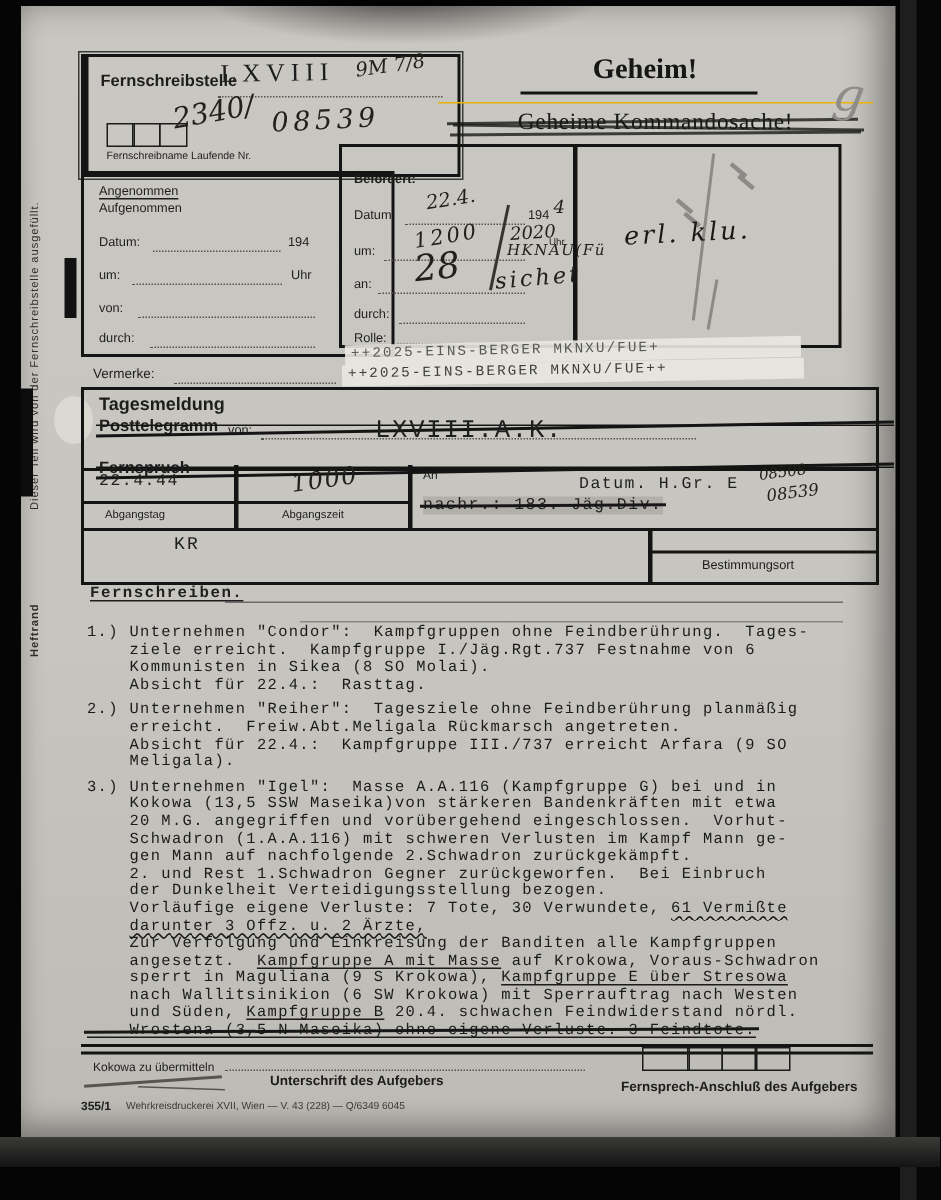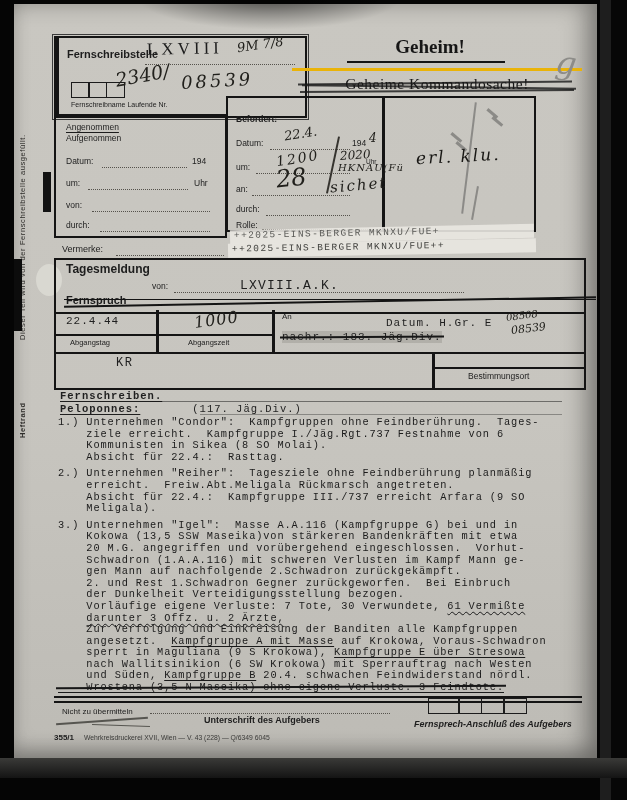--- a/index.html
+++ b/index.html
@@ -75,44 +75,44 @@
         <span style="width:17px;margin-left:-1.6px;"></span>
     </div>
     <div class="hw" style="position:absolute;left:56px;top:26px;font-size:19px;transform:rotate(-10deg);">2340/</div>
     <div class="hw" style="position:absolute;left:122px;top:32px;font-size:18px;letter-spacing:3px;transform:rotate(-3deg);">08539</div>
     <div class="lbl" style="left:12px;top:63px;font-size:7px;">Fernschreibname Laufende Nr.</div>
   </div>
 
   <div class="serif" style="position:absolute;left:355px;top:36px;width:150px;text-align:center;font-size:19px;font-weight:600;color:#161616;">Geheim!</div>
   <div class="hline" style="left:347px;top:61px;width:158px;height:1.5px;"></div>
 
-  <div class="serif" style="position:absolute;left:292px;top:68px;width:290px;height:26px;border-top:3px solid #eab308;text-align:center;font-size:15.5px;line-height:25px;letter-spacing:.5px;color:#181818;">
+  <div class="serif" style="position:absolute;left:292px;top:68px;width:290px;height:26px;border-top:1px solid #eab308;text-align:center;font-size:15.5px;line-height:25px;letter-spacing:.5px;color:#181818;">
     <span class="gks-text">Geheime Kommandosache!</span>
     <div class="scrib" style="left:6px;right:10px;top:11px;transform:rotate(-.6deg);"></div>
     <div class="scrib" style="left:10px;right:6px;top:15px;transform:rotate(.7deg);"></div>
     <div class="scrib" style="left:8px;right:8px;top:19px;transform:rotate(-.4deg);"></div>
   </div>
   <div class="hw pencil" style="position:absolute;left:556px;top:44px;font-size:32px;transform:rotate(9deg);">g</div>
 
-  <div class="box" style="left:54px;top:114px;width:169px;height:120px;">
+  <div class="box" style="left:54px;top:114px;width:169px;height:120px;padding-left:36px;">
     <div class="lbl u" style="left:10px;top:6px;">Angenommen</div>
     <div class="lbl" style="left:10px;top:17px;">Aufgenommen</div>
     <div class="lbl" style="left:10px;top:40px;">Datum:</div>
     <div class="dots" style="left:46px;top:50px;width:85px;"></div>
     <div class="lbl" style="left:136px;top:40px;">194</div>
     <div class="lbl" style="left:10px;top:62px;">um:</div>
     <div class="dots" style="left:32px;top:72px;width:100px;"></div>
     <div class="lbl" style="left:138px;top:62px;">Uhr</div>
     <div class="lbl" style="left:10px;top:84px;">von:</div>
     <div class="dots" style="left:36px;top:94px;width:118px;"></div>
     <div class="lbl" style="left:10px;top:104px;">durch:</div>
     <div class="dots" style="left:44px;top:114px;width:110px;"></div>
   </div>
 
-  <div class="box" style="left:226px;top:96px;width:306px;height:132px;">
+  <div class="box" style="left:226px;top:96px;width:306px;height:132px;padding-left:25px;">
     <div class="hline" style="left:154px;top:0;width:3px;height:100%;"></div>
     <div class="lbl lbl-b" style="left:8px;top:16px;">Befördert:</div>
 
     <div class="lbl" style="left:8px;top:40px;">Datum:</div>
     <div class="dots" style="left:42px;top:50px;width:80px;"></div>
     <div class="hw" style="position:absolute;left:56px;top:28px;font-size:13px;transform:rotate(-9deg);">22.4.</div>
     <div class="lbl" style="left:124px;top:40px;">194</div>
     <div class="hw" style="position:absolute;left:141px;top:33px;font-size:12px;">4</div>
 
     <div class="lbl" style="left:8px;top:64px;">um:</div>
@@ -142,23 +142,24 @@
     <div class="hw" style="position:absolute;left:188px;top:48px;font-size:17px;letter-spacing:2px;transform:rotate(-3deg);color:#191815;">erl. klu.</div>
   </div>
 
   <div class="lbl" style="left:62px;top:244px;font-size:9px;">Vermerke:</div>
   <div class="dots" style="left:116px;top:254px;width:108px;"></div>
   <div class="mono" style="position:absolute;left:230px;top:227px;width:300px;height:14px;background:rgba(233,231,225,.9);font-size:9.5px;letter-spacing:1.4px;color:#585855;transform:rotate(-1.2deg);padding-left:4px;">++2025-EINS-BERGER MKNXU/FUE+</div>
   <div class="mono" style="position:absolute;left:228px;top:241px;width:304px;height:14px;background:rgba(233,231,225,.9);font-size:9.5px;letter-spacing:1.4px;color:#3f3f3c;transform:rotate(-1deg);padding-left:4px;">++2025-EINS-BERGER MKNXU/FUE++</div>
 
   <div class="box" style="left:54px;top:258px;width:528px;height:52px;">
     <div class="lbl lbl-b" style="left:10px;top:2px;font-size:12px;">Tagesmeldung</div>
+    <div class="lbl lbl-b xstrike" style="left:10px;top:18px;font-size:11px;">Posttelegramm</div>
     <div class="lbl" style="left:96px;top:21px;">von:</div>
     <div class="dots" style="left:118px;top:31px;width:290px;"></div>
-    <div class="mono" style="position:absolute;left:184px;top:18px;font-size:13px;letter-spacing:1.2px;">LXVIII.A.K.</div>
+    <div class="mono" style="position:absolute;left:194px;top:18px;font-size:17px;letter-spacing:1.2px;">LXVIII.A.K.</div>
     <div class="lbl lbl-b xstrike" style="left:10px;top:34px;font-size:11px;">Fernspruch</div>
   </div>
 
   <div class="box" style="left:54px;top:310px;width:528px;height:42px;border-top:none;">
     <div class="hline" style="left:100px;top:0;width:2.5px;height:100%;"></div>
     <div class="hline" style="left:216px;top:0;width:2.5px;height:100%;"></div>
     <div class="mono" style="position:absolute;left:10px;top:5px;font-size:11px;letter-spacing:1px;">22.4.44</div>
     <div class="hline" style="left:0;top:24px;width:100px;height:1.6px;"></div>
     <div class="lbl" style="left:14px;top:28px;font-size:7.5px;">Abgangstag</div>
     <div class="hw" style="position:absolute;left:138px;top:0px;font-size:16px;letter-spacing:1px;transform:rotate(-8deg);">1000</div>
@@ -173,41 +174,38 @@
 
   <div class="box" style="left:54px;top:352px;width:528px;height:36px;border-top:none;">
     <div class="mono" style="position:absolute;left:60px;top:4px;font-size:12px;letter-spacing:1.5px;">KR</div>
     <div class="hline" style="left:376px;top:0;width:2.5px;height:100%;"></div>
     <div class="hline" style="left:376px;top:15px;width:152px;height:1.6px;"></div>
     <div class="lbl" style="left:412px;top:19px;">Bestimmungsort</div>
   </div>
 
   <div class="mono u" style="position:absolute;left:60px;top:390px;font-size:10.5px;font-weight:bold;letter-spacing:1px;">Fernschreiben.</div>
   <div class="hline" style="left:150px;top:401px;width:412px;height:1px;opacity:.5;"></div>
-  <div class="mono" style="position:absolute;left:60px;top:403px;font-size:10.5px;letter-spacing:1px;">
-    <span class="u" style="font-weight:bold;">Peloponnes:</span><span style="display:inline-block;width:52px;"></span><span>(117. Jäg.Div.)</span>
-  </div>
   <div class="hline" style="left:200px;top:414px;width:362px;height:1px;opacity:.35;"></div>
 
   <div id="message-lines"><div class="bline"><span>1.) Unternehmen "Condor":  Kampfgruppen ohne Feindberührung.  Tages-</span></div><div class="bline"><span>    ziele erreicht.  Kampfgruppe I./Jäg.Rgt.737 Festnahme von 6</span></div><div class="bline"><span>    Kommunisten in Sikea (8 SO Molai).</span></div><div class="bline"><span>    Absicht für 22.4.:  Rasttag.</span></div><div class="bline gap"></div><div class="bline"><span>2.) Unternehmen "Reiher":  Tagesziele ohne Feindberührung planmäßig</span></div><div class="bline"><span>    erreicht.  Freiw.Abt.Meligala Rückmarsch angetreten.</span></div><div class="bline"><span>    Absicht für 22.4.:  Kampfgruppe III./737 erreicht Arfara (9 SO</span></div><div class="bline"><span>    Meligala).</span></div><div class="bline gap"></div><div class="bline"><span>3.) Unternehmen "Igel":  Masse A.A.116 (Kampfgruppe G) bei und in</span></div><div class="bline"><span>    Kokowa (13,5 SSW Maseika)von stärkeren Bandenkräften mit etwa</span></div><div class="bline"><span>    20 M.G. angegriffen und vorübergehend eingeschlossen.  Vorhut-</span></div><div class="bline"><span>    Schwadron (1.A.A.116) mit schweren Verlusten im Kampf Mann ge-</span></div><div class="bline"><span>    gen Mann auf nachfolgende 2.Schwadron zurückgekämpft.</span></div><div class="bline"><span>    2. und Rest 1.Schwadron Gegner zurückgeworfen.  Bei Einbruch</span></div><div class="bline"><span>    der Dunkelheit Verteidigungsstellung bezogen.</span></div><div class="bline"><span>    Vorläufige eigene Verluste: 7 Tote, 30 Verwundete, </span><span class="wavy">61 Vermißte</span></div><div class="bline"><span>    </span><span class="wavy">darunter 3 Offz. u. 2 Ärzte,</span></div><div class="bline"><span>    Zur Verfolgung und Einkreisung der Banditen alle Kampfgruppen</span></div><div class="bline"><span>    angesetzt.  </span><span class="u">Kampfgruppe A mit Masse</span><span> auf Krokowa, Voraus-Schwadron</span></div><div class="bline"><span>    sperrt in Maguliana (9 S Krokowa), </span><span class="u">Kampfgruppe E über Stresowa</span></div><div class="bline"><span>    nach Wallitsinikion (6 SW Krokowa) mit Sperrauftrag nach Westen</span></div><div class="bline"><span>    und Süden, </span><span class="u">Kampfgruppe B</span><span> 20.4. schwachen Feindwiderstand nördl.</span></div><div class="bline"><span class="u strike">    Wrostena (3,5 N Maseika) ohne eigene Verluste. 3 Feindtote.</span></div></div>
 
   <div class="hline" style="left:54px;top:696px;width:528px;height:2.2px;"></div>
   <div class="hline" style="left:54px;top:701px;width:528px;height:2.2px;"></div>
 
-  <div class="lbl" style="left:62px;top:707px;font-size:8px;">Nicht zu übermitteln</div>
+  <div class="lbl" style="left:62px;top:707px;font-size:8px;">Kokowa zu übermitteln</div>
   <div style="position:absolute;left:56px;top:720px;width:92px;height:0;border-top:2px solid #565550;transform:rotate(-4deg);"></div>
   <div style="position:absolute;left:92px;top:725px;width:58px;height:0;border-top:1.6px solid #565550;transform:rotate(2deg);"></div>
   <div class="dots" style="left:150px;top:712px;width:240px;"></div>
-  <div class="lbl lbl-b" style="left:204px;top:715px;font-size:9px;">Unterschrift des Aufgebers</div>
+  <div class="lbl lbl-b" style="left:180px;top:715px;font-size:9px;">Unterschrift des Aufgebers</div>
   <div class="cellbox" style="left:428px;top:698px;">
     <span style="width:30px;"></span>
       <span style="width:22px;margin-left:-1.6px;"></span>
       <span style="width:22px;margin-left:-1.6px;"></span>
       <span style="width:22px;margin-left:-1.6px;"></span>
   </div>
-  <div class="lbl lbl-b" style="left:414px;top:719px;font-size:9px;font-style:italic;">Fernsprech-Anschluß des Aufgebers</div>
+  <div class="lbl lbl-b" style="left:414px;top:719px;font-size:9px;">Fernsprech-Anschluß des Aufgebers</div>
   <div class="lbl lbl-b" style="left:54px;top:733px;font-size:8px;">355/1</div>
   <div class="lbl" style="left:84px;top:734px;font-size:6.8px;color:#3a3a38;">Wehrkreisdruckerei XVII, Wien — V. 43 (228) — Q/6349 6045</div>
 
   <div class="right-gray"></div>
   <div class="right-black" style="width:16px;"></div>
   <div class="bottom-strip"></div>
 </div>
 
 </body></html>

